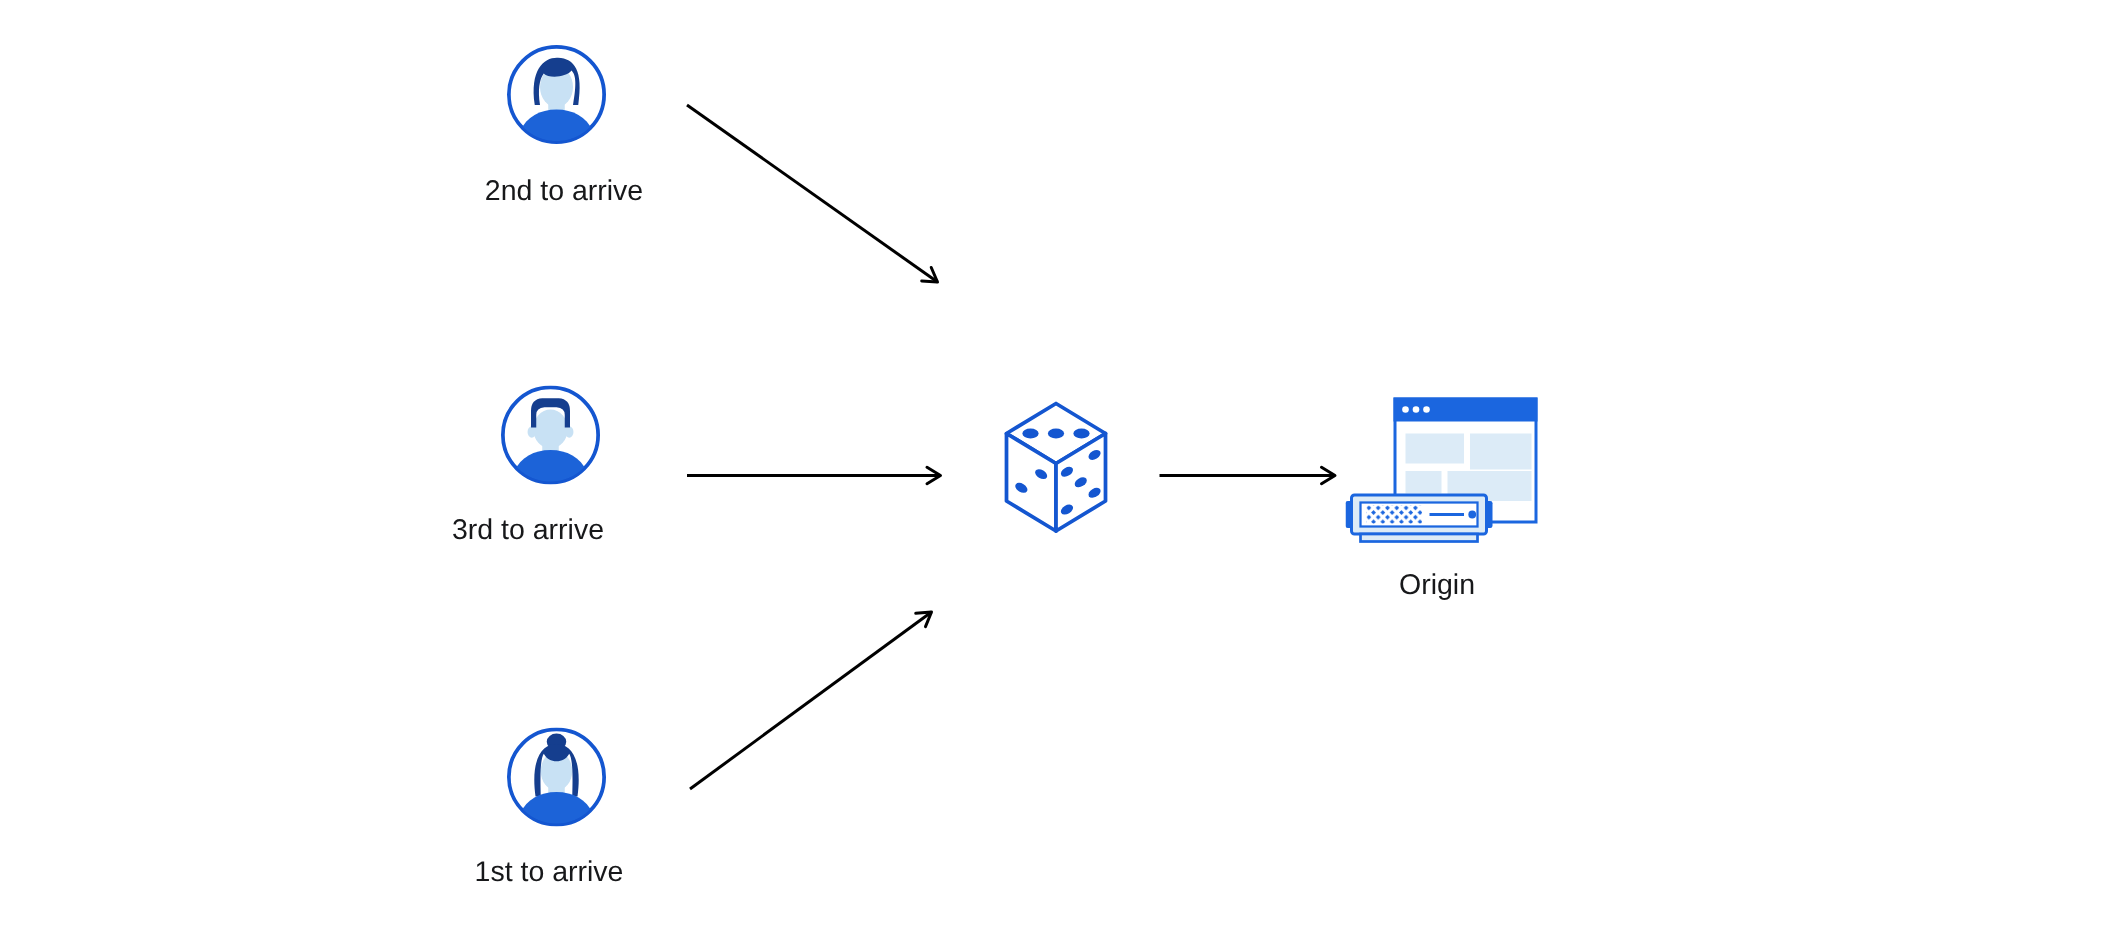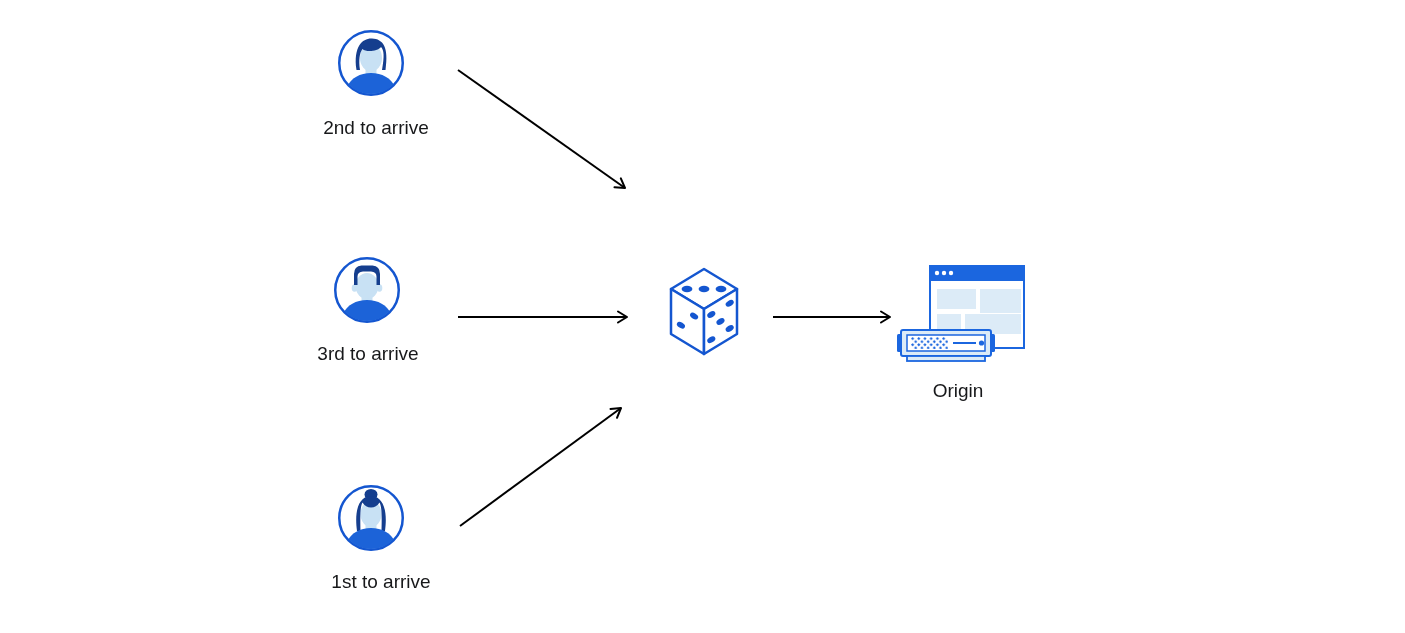--- a/index.html
+++ b/index.html
@@ -62,40 +62,40 @@
       <g clip-path="url(#clipB)">
         <rect x="27.5" y="30" width="11" height="15" style="fill:var(--skin-light-blue,#C8E1F4)"></rect>
         <ellipse cx="20.5" cy="31" rx="2.8" ry="3.8" style="fill:var(--skin-light-blue,#C8E1F4)"></ellipse>
         <ellipse cx="45.5" cy="31" rx="2.8" ry="3.8" style="fill:var(--skin-light-blue,#C8E1F4)"></ellipse>
         <ellipse cx="33" cy="29" rx="11.5" ry="13" style="fill:var(--skin-light-blue,#C8E1F4)"></ellipse>
         <path d="M20,28 L20,17 Q20,9 27.5,8.5 L38.5,8.5 Q46,9 46,17 L46,28 L42.5,28 L42.5,19.5 Q42.5,15 37,14.5 L29,14.5 Q23.5,15 23.5,19.5 L23.5,28 Z" style="fill:var(--hair-navy,#153E8E)"></path>
         <path d="M33,43 C22,43 13,48 9,57 L9,66 L57,66 L57,57 C53,48 44,43 33,43 Z" style="fill:var(--shirt-blue,#1C63D8)"></path>
       </g>
     </svg>
   </div>
-  <div class="label" style="left:368px;top:343px">3rd to arrive</div>
+  <div class="label" style="left:352px;top:343px">3rd to arrive</div>
 
   <div class="node" style="left:338px;top:485px;width:66px;height:66px">
     <svg width="66" height="66" viewBox="0 0 66 66">
       <defs>
           <clipPath id="clipC">
             <circle cx="33" cy="33" r="31"></circle>
           </clipPath>
         </defs>
       <circle cx="33" cy="33" r="31.75" style="fill:#fff;stroke:var(--outline-blue,#1456D0);stroke-width:2.5"></circle>
       <g clip-path="url(#clipC)">
         <rect x="27.5" y="30" width="11" height="15" style="fill:var(--skin-light-blue,#C8E1F4)"></rect>
         <ellipse cx="33" cy="29" rx="10.5" ry="13" style="fill:var(--skin-light-blue,#C8E1F4)"></ellipse>
         <ellipse cx="33" cy="9.5" rx="6.5" ry="5.5" style="fill:var(--hair-navy,#153E8E)"></ellipse>
         <path d="M19,46 C15.5,20 24,11 33,11 C42,11 50.5,20 47,46 L43.5,46 C44,28 43.5,21 41.5,17.5 C39.5,21 36.5,22.5 33,22.5 C29.5,22.5 26.5,21 24.5,17.5 C22.5,21 22,28 22.5,46 Z" style="fill:var(--hair-navy,#153E8E)"></path>
         <path d="M33,43 C22,43 13,48 9,57 L9,66 L57,66 L57,57 C53,48 44,43 33,43 Z" style="fill:var(--shirt-blue,#1C63D8)"></path>
       </g>
     </svg>
   </div>
-  <div class="label" style="left:381px;top:571px">1st to arrive</div>
+  <div class="label" style="left:366px;top:571px">1st to arrive</div>
 
   <div class="node" style="left:666px;top:265px;width:76px;height:96px">
     <svg width="76" height="96" viewBox="0 0 76 96">
       <g style="fill:#fff;stroke:var(--outline-blue,#1456D0);stroke-width:2.5;stroke-linejoin:round">
         <polygon points="38,4 71,24 38,44 5,24"></polygon>
         <polygon points="5,24 38,44 38,89 5,69"></polygon>
         <polygon points="71,24 71,69 38,89 38,44"></polygon>
       </g>
       <g style="fill:var(--outline-blue,#1456D0)">
         <ellipse cx="21" cy="24" rx="5.4" ry="3.3"></ellipse>

